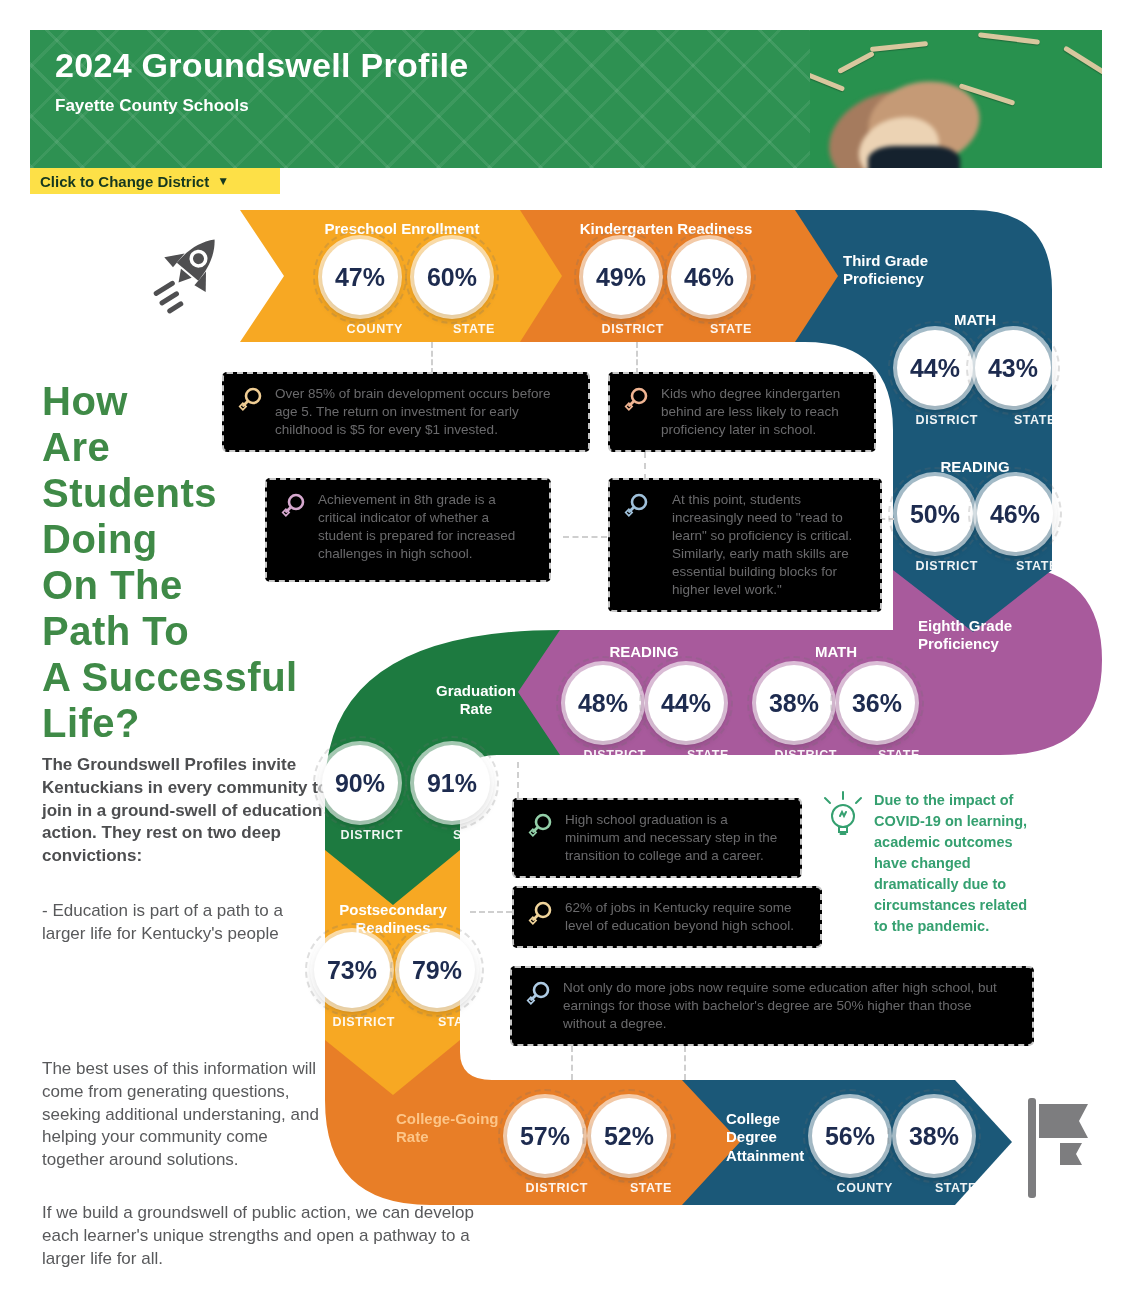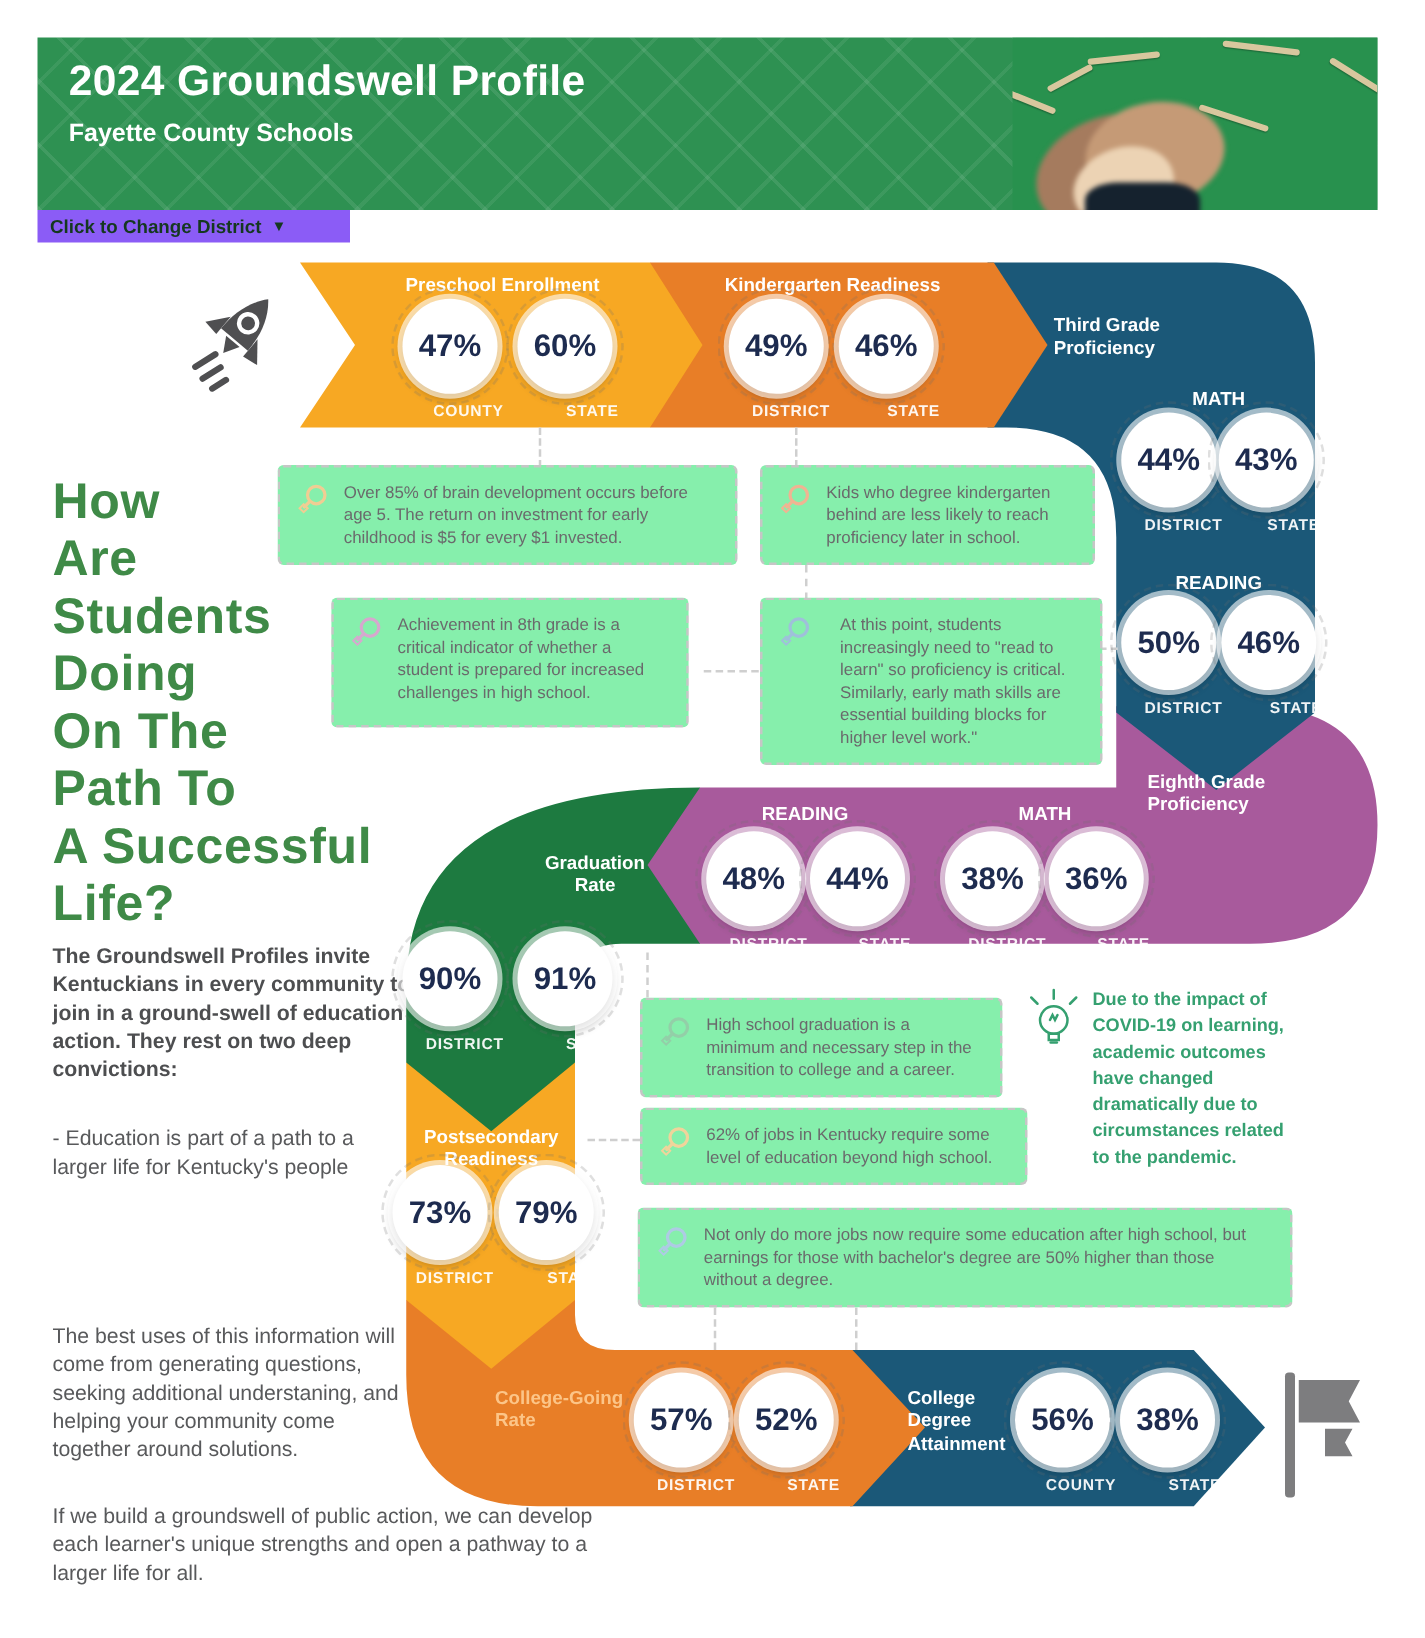--- a/index.html
+++ b/index.html
@@ -6,28 +6,28 @@
   .page{position:relative;width:1140px;height:1310px;background:#fff;overflow:hidden;
         font-family:"Liberation Sans",sans-serif;}
 
   
   .banner{position:absolute;left:30px;top:30px;width:1072px;height:138px;background:#2e9152;
     background-image:
       repeating-linear-gradient(45deg,rgba(255,255,255,0.09) 0 3px,transparent 3px 36px),
       repeating-linear-gradient(-45deg,rgba(255,255,255,0.07) 0 3px,transparent 3px 36px);
     overflow:hidden;}
   .banner h1{margin:0;position:absolute;left:25px;top:16px;color:#fff;font-size:34px;font-weight:bold;letter-spacing:0.3px;}
-  .banner h2{margin:0;position:absolute;left:25px;top:66px;color:#fff;font-size:20px;font-weight:bold;}
+  .banner h2{margin:0;position:absolute;left:25px;top:66px;color:#fff;font-size:17px;font-weight:bold;}
   .photo{position:absolute;right:0;top:0;width:292px;height:138px;background:#28914e;overflow:hidden;}
   .stick{position:absolute;height:5px;border-radius:3px;background:#d8c79e;box-shadow:0 1px 1px rgba(0,0,0,0.25);}
   .hands{position:absolute;inset:0;filter:blur(2px);}
   .hand{position:absolute;border-radius:50%;}
 
   .district-btn{position:absolute;left:30px;top:168px;width:250px;height:26px;border:none;cursor:pointer;
-    background:#8b5cf6;color:#15381f;font-family:"Liberation Sans",sans-serif;
+    background:#fde047;color:#15381f;font-family:"Liberation Sans",sans-serif;
     font-size:15px;font-weight:bold;text-align:left;padding:0 10px;display:flex;align-items:center;gap:8px;}
   .district-btn .arr{font-size:12px;}
 
   
   .path-svg{position:absolute;left:0;top:0;z-index:0;}
 
   
   .btitle{position:absolute;color:#fff;font-weight:bold;font-size:15px;line-height:1.22;z-index:4;}
   .btitle.center{text-align:center;}
   .btitle.cg{color:#fcc588;}
@@ -35,21 +35,21 @@
   
   .stat{position:absolute;width:86px;text-align:center;z-index:5;}
   .stat .circle{position:relative;width:76px;height:76px;margin:0 auto;border-radius:50%;background:#fff;
     display:flex;align-items:center;justify-content:center;
     font-weight:bold;font-size:25px;color:#1d2b4f;
     box-shadow:0 0 0 4px rgba(255,255,255,0.6),0 4px 8px rgba(0,0,0,0.28);}
   .stat .circle::after{content:"";position:absolute;inset:-9px;border-radius:50%;border:2px dashed rgba(110,110,110,0.22);}
   .stat .slabel{margin-top:7px;font-size:12.5px;font-weight:bold;color:rgba(255,255,255,0.93);letter-spacing:0.6px;text-align:right;}
 
   
-  .callout{position:absolute;background:#86efac;border:2px dashed #c6c6c6;border-radius:5px;
+  .callout{position:absolute;background:#000000;border:2px dashed #c6c6c6;border-radius:5px;
     display:flex;align-items:flex-start;gap:11px;padding:11px 14px;z-index:6;box-sizing:border-box;}
   .callout .mag{flex:0 0 auto;margin-top:1px;}
   .callout .ctext{font-size:13.5px;color:#6a6a6c;line-height:1.34;}
   .mag.c-yellow{color:#f0cd93;} .mag.c-orange{color:#f0b492;} .mag.c-purple{color:#d6a8ce;}
   .mag.c-blue{color:#9fc0da;} .mag.c-green{color:#93cfa8;} .mag.c-gold{color:#f0d49b;} .mag.c-lblue{color:#aecbe4;}
 
   .vconn{position:absolute;border-left:2px dashed #cfcfcf;width:0;z-index:1;}
   .hconn{position:absolute;border-top:2px dashed #cfcfcf;height:0;z-index:1;}
 
   

